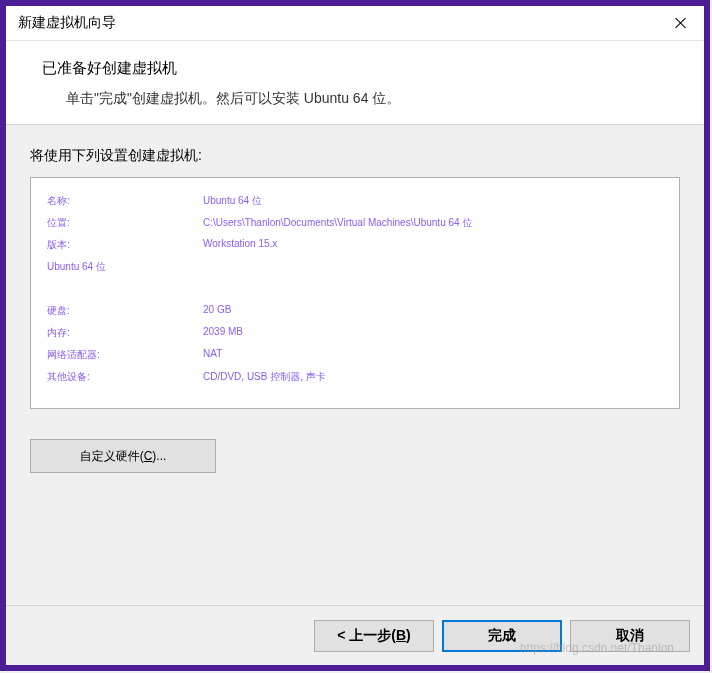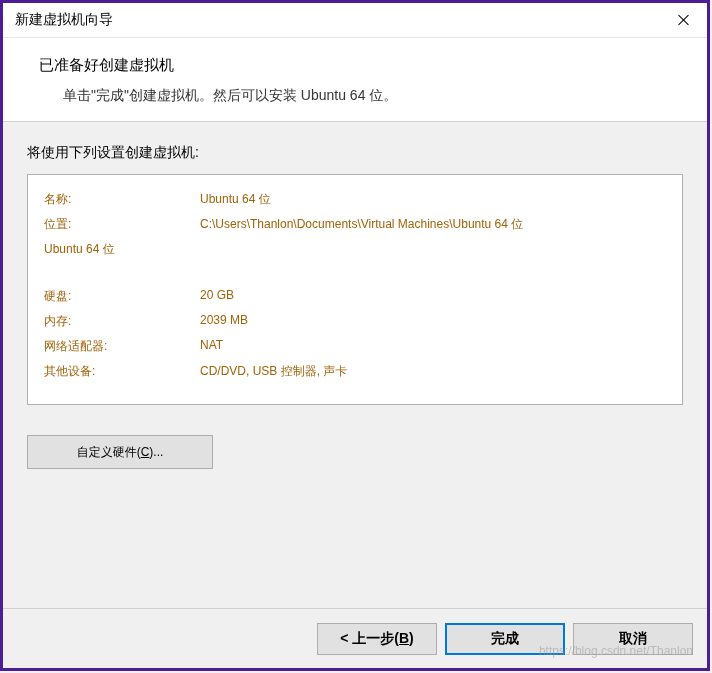--- a/index.html
+++ b/index.html
@@ -12,21 +12,21 @@
       font-size: 13px;
       background: #f0f0f0;
       width: 712px;
       height: 673px;
       position: relative;
     }
     .dialog {
       width: 710px;
       height: 671px;
       background: #ffffff;
-      border: 3px solid #4c1d95;
+      border: 6px solid #4c1d95;
       position: relative;
       display: flex;
       flex-direction: column;
     }
     .titlebar {
       height: 35px;
       background: #ffffff;
       display: flex;
       align-items: center;
       justify-content: space-between;
@@ -91,22 +91,22 @@
       margin-bottom: 12px;
     }
     .settings-panel {
       border: 1px solid #b0b0b0;
       background: #ffffff;
       padding: 12px 16px 20px 16px;
     }
     .setting-row {
       display: flex;
       padding: 4px 0;
-      font-size: 12px;
-      color: #a16207;
+      font-size: 10px;
+      color: #8b5cf6;
     }
     .setting-label {
       width: 156px;
       flex-shrink: 0;
     }
     .setting-value {
       flex: 1;
     }
     .setting-gap {
       height: 22px;
@@ -147,21 +147,21 @@
       cursor: pointer;
       font-family: inherit;
       font-weight: bold;
     }
     .footer-btn.default {
       border: 2px solid #0078d7;
     }
     .watermark {
       position: absolute;
       bottom: 10px;
-      right: 14px;
+      right: 30px;
       font-size: 12px;
       color: rgba(150,150,150,0.5);
       pointer-events: none;
     }
   </style>
 </head>
 <body>
 
 <div class="dialog">
 
@@ -181,20 +181,24 @@
     <div class="intro-text">将使用下列设置创建虚拟机:</div>
 
     <div class="settings-panel">
       <div class="setting-row">
         <span class="setting-label">名称:</span>
         <span class="setting-value">Ubuntu 64 位</span>
       </div>
       <div class="setting-row">
         <span class="setting-label">位置:</span>
         <span class="setting-value">C:\Users\Thanlon\Documents\Virtual Machines\Ubuntu 64 位</span>
+      </div>
+      <div class="setting-row">
+        <span class="setting-label">版本:</span>
+        <span class="setting-value">Workstation 15.x</span>
       </div>
       <div class="setting-row">
         <span class="setting-value">Ubuntu 64 位</span>
       </div>
       <div class="setting-gap"></div>
       <div class="setting-row">
         <span class="setting-label">硬盘:</span>
         <span class="setting-value">20 GB</span>
       </div>
       <div class="setting-row">

